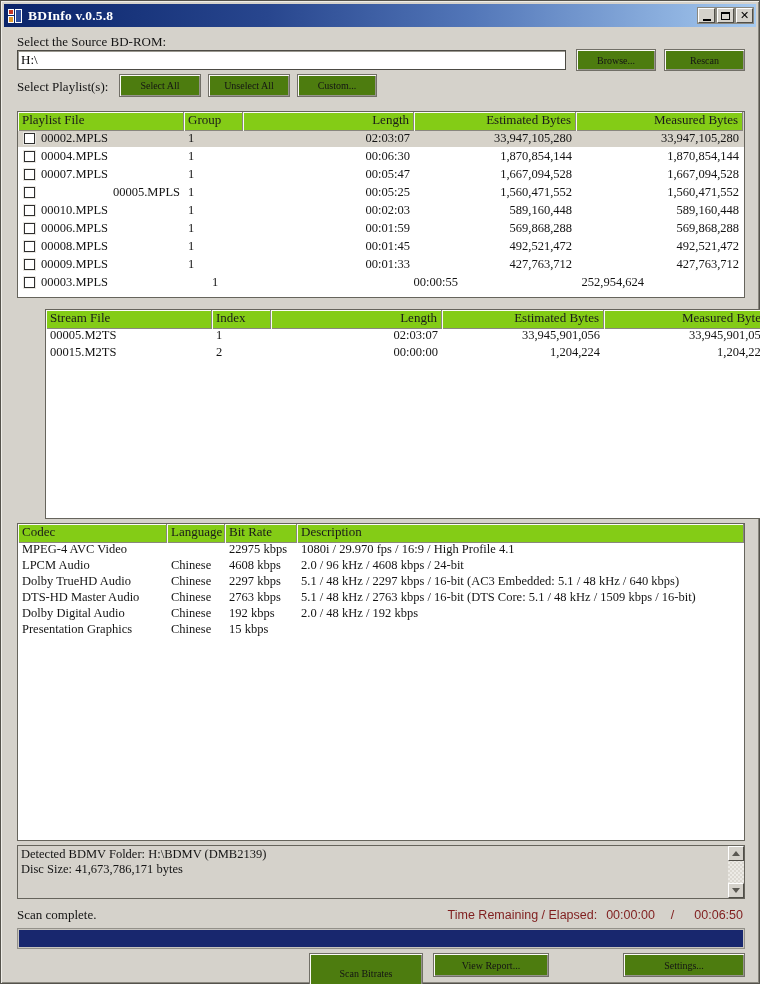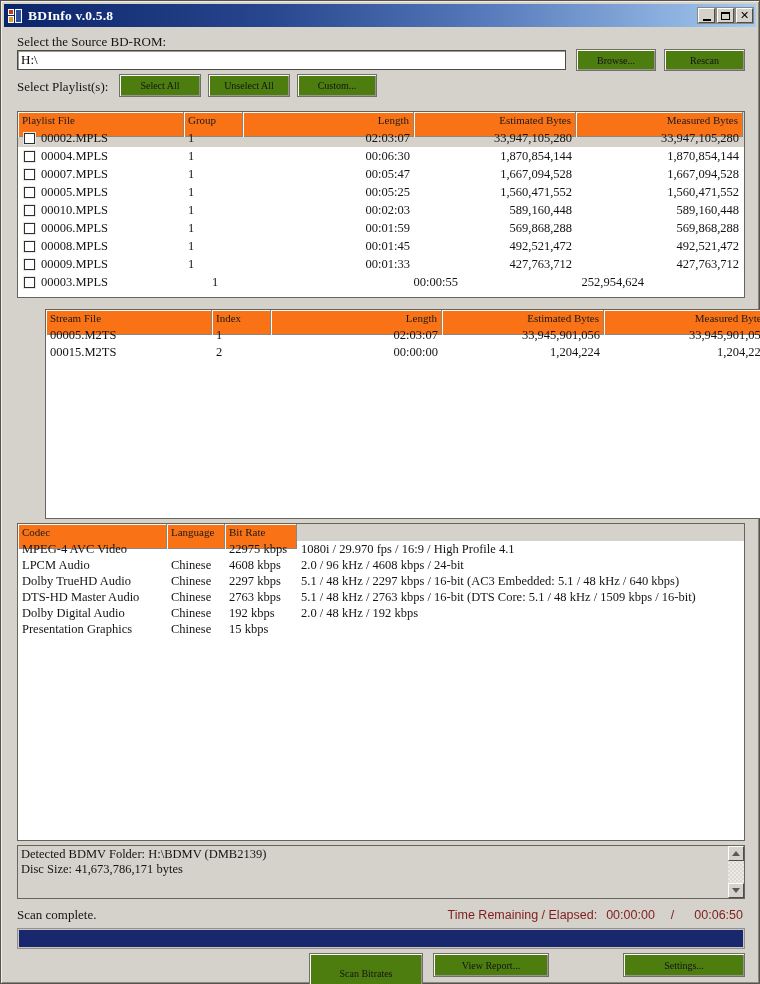--- a/index.html
+++ b/index.html
@@ -49,21 +49,21 @@
     font-family:"Liberation Serif", serif; font-size:10px; color:#141414;
     text-align:center; cursor:default; display:flex; align-items:center; justify-content:center;
   }
 
   
   .lv {
     position:absolute; background:#fff; border:1px solid #66645c; overflow:hidden;
   }
   .lv-header { display:flex; height:17px; background:#d5d2cb; }
   .lv-hcell {
-    height:25px; background:#f97316; font-size:11px; color:#1a1a1a;
+    height:19px; background:#84cc16; font-size:13px; color:#1a1a1a;
     padding:0 4px; line-height:16px; white-space:nowrap; overflow:hidden;
     border-right:1px solid #89877e;
     box-shadow: inset 1px 1px 0 #fbfaf7, inset 0 -1px 0 #89877e;
     flex:0 0 auto;
   }
   .lv-row { display:flex; align-items:center; background:#fff; }
   .lv-row.sel { background:#d6d2c9; }
   .lv-cell {
     font-size:12.5px; color:#141414; padding:0 4px; white-space:nowrap; overflow:hidden;
     flex:0 0 auto; display:flex; align-items:center;
@@ -197,21 +197,21 @@
           <span>00:05:47</span>
         </div>
         <div class="lv-cell al-r" style="width: 162px;">
           <span>1,667,094,528</span>
         </div>
         <div class="lv-cell al-r" style="width: 167px;">
           <span>1,667,094,528</span>
         </div>
       </div>
       <div class="lv-row" style="height: 18px;">
-        <div class="lv-cell" style="width: 166px;">
+        <div class="lv-cell" style="width: 166px; justify-content: space-between;">
           <span class="checkbox"></span>
           <span>00005.MPLS</span>
         </div>
         <div class="lv-cell" style="width: 59px;">
           <span>1</span>
         </div>
         <div class="lv-cell al-r" style="width: 171px;">
           <span>00:05:25</span>
         </div>
         <div class="lv-cell al-r" style="width: 162px;">
@@ -355,20 +355,21 @@
           <span>1,204,224</span>
         </div>
       </div>
     </div>
 
   <div class="lv" id="codec-lv" style="left:16px; top:522px; width:728px; height:318px;">
       <div class="lv-header">
         <div class="lv-hcell" style="width: 149px; text-align: left;">Codec</div>
         <div class="lv-hcell" style="width: 58px; text-align: left;">Language</div>
         <div class="lv-hcell" style="width: 72px; text-align: left;">Bit Rate</div>
+        <div class="lv-hcell" style="width: 447px; text-align: left;">Description</div>
       </div>
       <div class="lv-row" style="height: 16px;">
         <div class="lv-cell" style="width: 149px;">
           <span>MPEG-4 AVC Video</span>
         </div>
         <div class="lv-cell" style="width: 58px;">
           <span></span>
         </div>
         <div class="lv-cell" style="width: 72px;">
           <span>22975 kbps</span>

